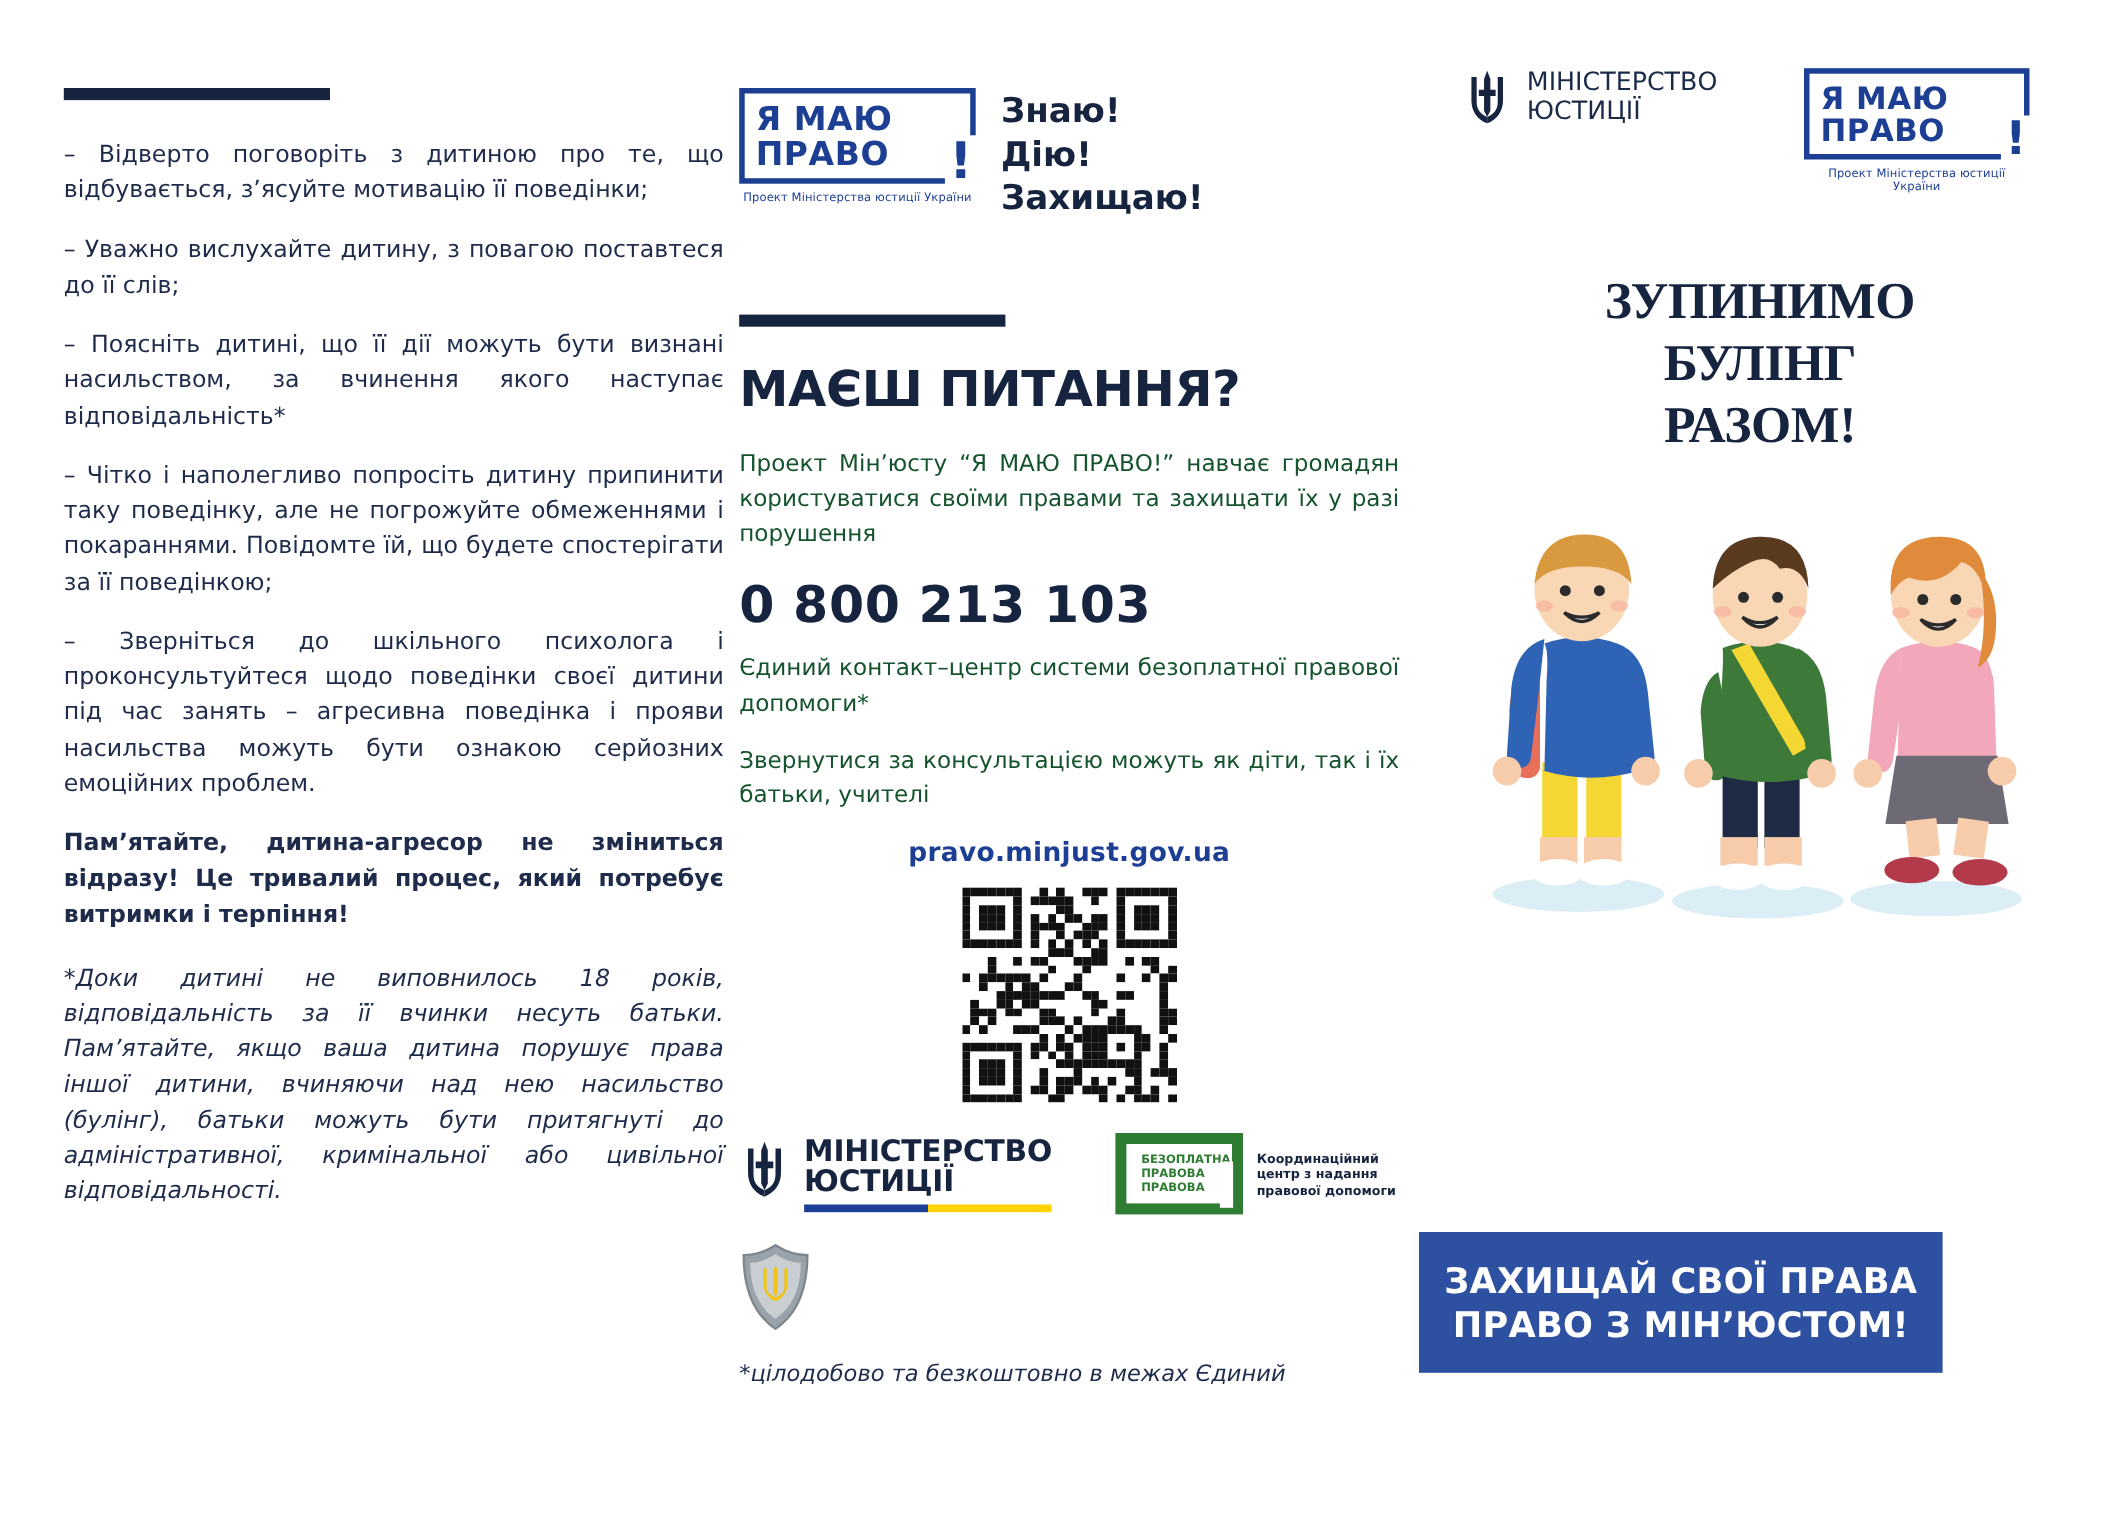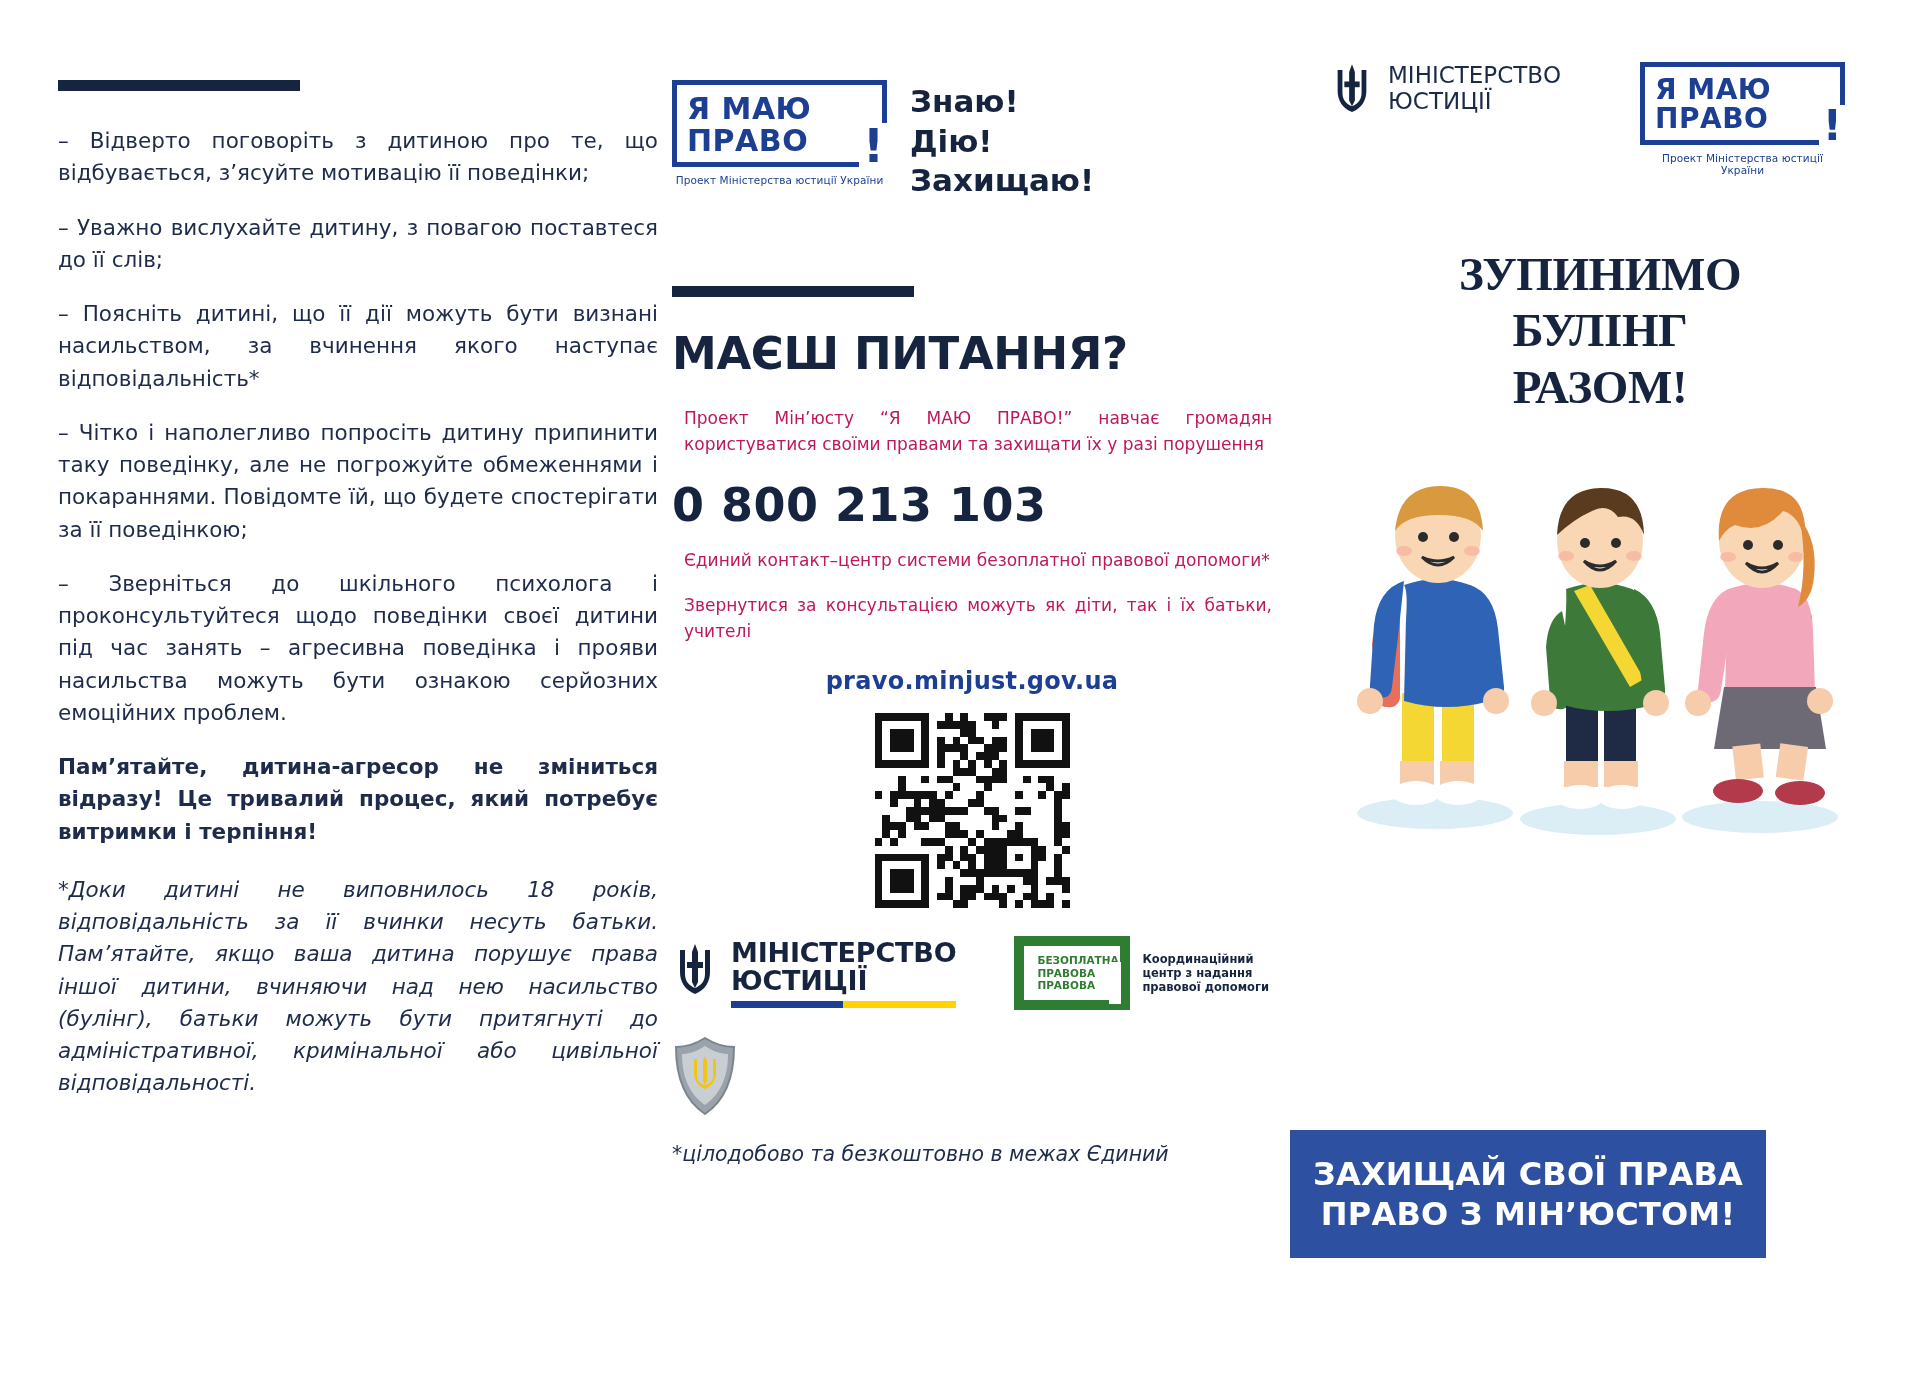--- a/index.html
+++ b/index.html
@@ -130,24 +130,24 @@
   }
   .q-title {
     font-weight: bold;
     font-size: 45px;
     letter-spacing: -0.4px;
     color: #16243f;
     margin: 0 0 26px 0;
     text-transform: uppercase;
   }
   .mid-para {
-    font-size: 17px;
+    font-size: 21px;
     line-height: 1.52;
-    color: #be185d;
-    margin: 0 0 20px 12px;
+    color: #14532d;
+    margin: 0 0 20px 0;
     text-align: justify;
   }
   .phone {
     font-weight: bold;
     font-size: 46px;
     letter-spacing: 0.5px;
     color: #16243f;
     margin: 18px 0 16px 0;
   }
   .site {
@@ -281,21 +281,20 @@
     position: absolute;
     left: 1290px;
     top: 1120px;
     width: 476px;
     height: 128px;
     background: #2d50a0;
     display: flex;
     flex-direction: column;
     align-items: center;
     justify-content: center;
-    margin-top: 10px;
   }
   .blue-banner span {
     color: #ffffff;
     font-weight: bold;
     font-size: 32px;
     line-height: 1.25;
     letter-spacing: 0.2px;
   }
 
   

